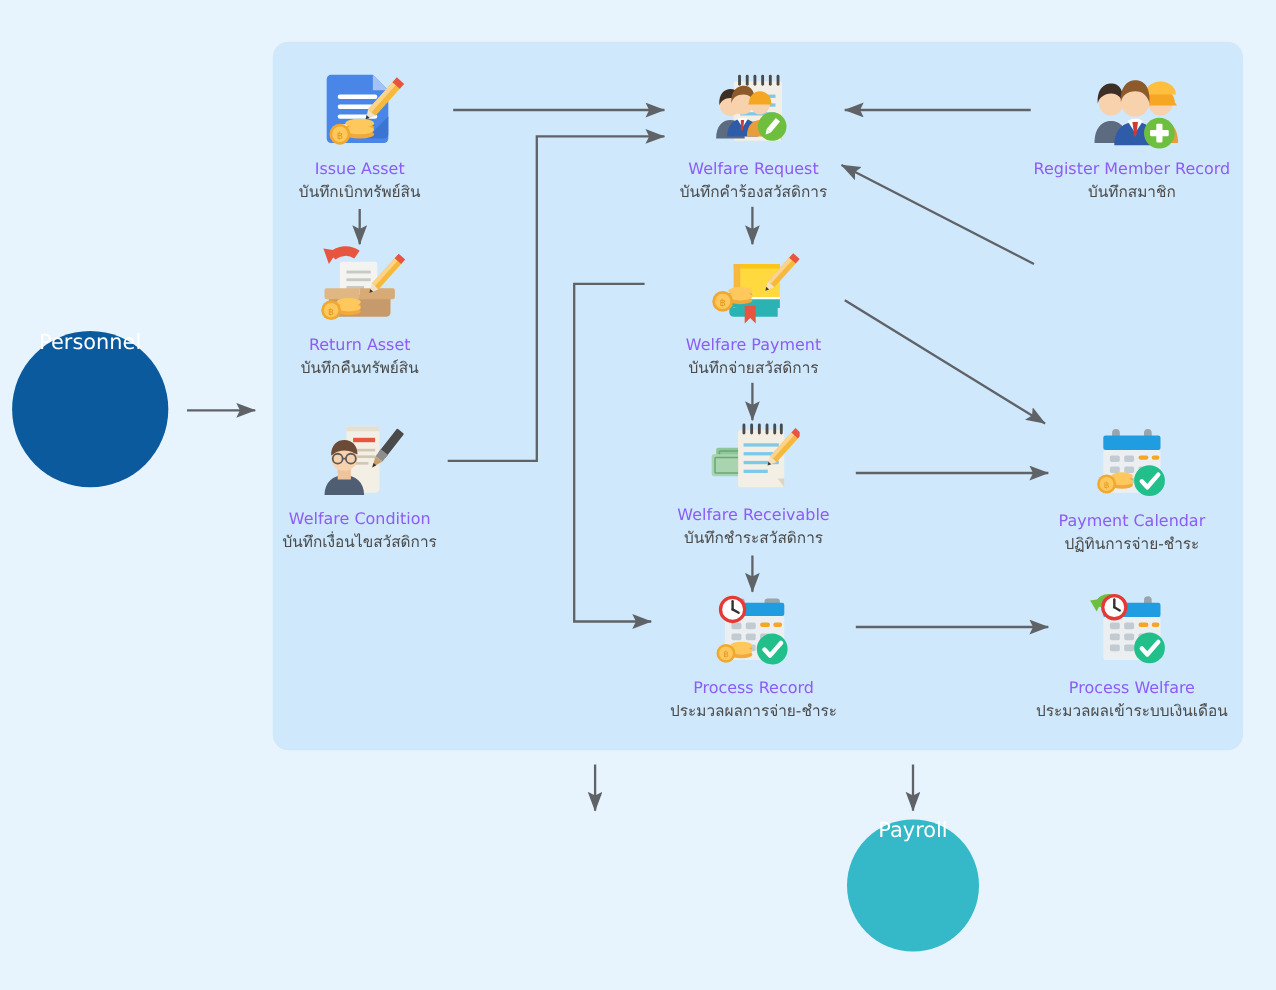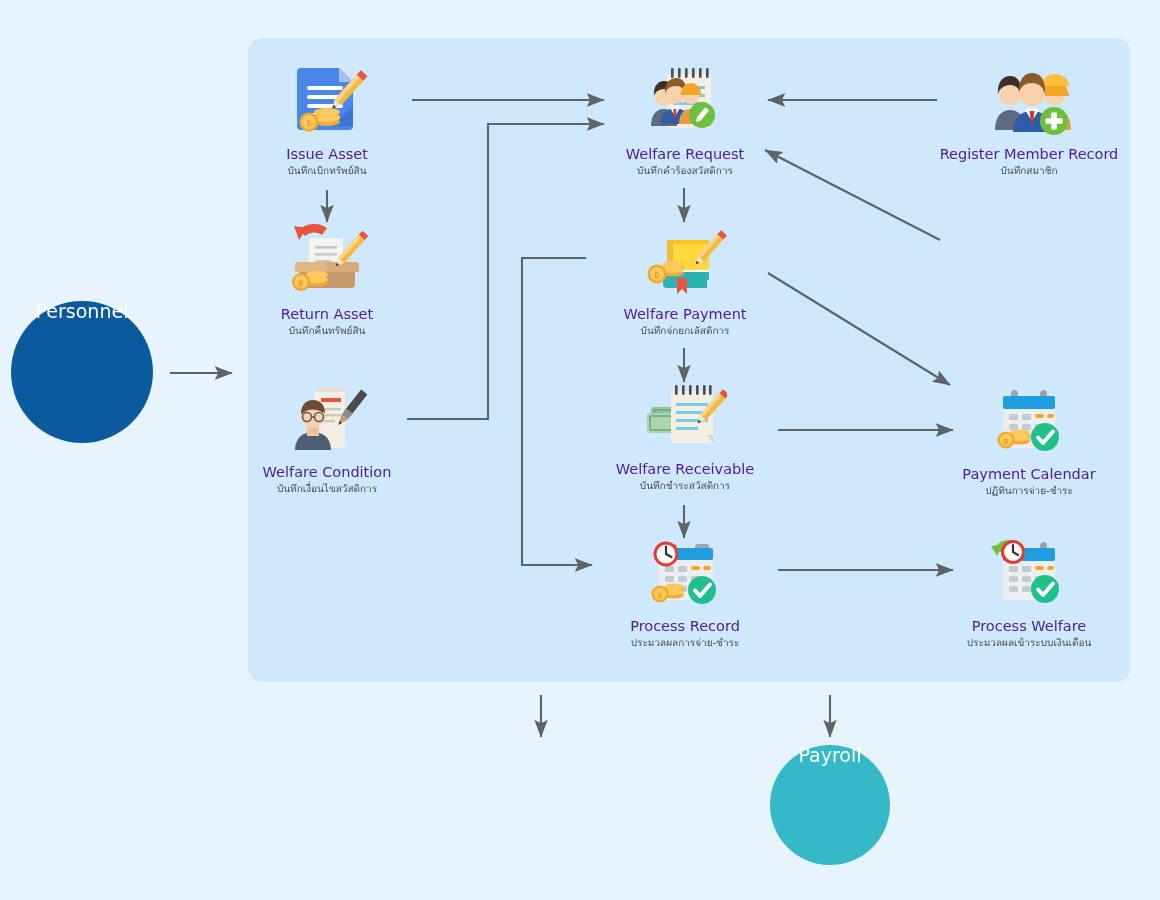--- a/index.html
+++ b/index.html
@@ -80,27 +80,27 @@
     align-items: center;
   }
   .node .icon {
     width: 84px;
     height: 78px;
     display: block;
   }
   .node .name-en {
     margin-top: 6px;
     font-size: 14.5px;
-    color: #4c1d95;
+    color: #8b5cf6;
     text-align: center;
     white-space: nowrap;
   }
   .node .name-th {
     margin-top: 1px;
-    font-size: 10px;
+    font-size: 14px;
     color: #4a4a4a;
     text-align: center;
     white-space: nowrap;
   }
 
   
   .col-left   { left: 222px; }
   .col-mid    { left: 580px; }
   .col-right  { left: 924px; }
 </style>
@@ -298,21 +298,21 @@
       </g>
       <ellipse cx="30" cy="46" rx="11" ry="3.6" fill="#f2a93b"></ellipse>
       <ellipse cx="30" cy="42.5" rx="11" ry="3.6" fill="#ffc85c"></ellipse>
       <ellipse cx="30" cy="51" rx="11" ry="3.6" fill="#f2a93b"></ellipse>
       <ellipse cx="30" cy="47.5" rx="11" ry="3.6" fill="#ffc85c"></ellipse>
       <circle cx="14" cy="52" r="9.5" fill="#f0a92e"></circle>
       <circle cx="14" cy="52" r="7" fill="#ffc85c"></circle>
       <text x="14" y="56" font-size="9" text-anchor="middle" fill="#e09b20" font-family="sans-serif">฿</text>
     </svg>
     <div class="name-en">Welfare Payment</div>
-    <div class="name-th">บันทึกจ่กยกเลัสดิการ</div>
+    <div class="name-th">บันทึกจ่ายสวัสดิการ</div>
   </div>
 
   <div class="node col-mid" style="top:377px;">
     <svg class="icon" viewBox="0 0 84 78">
       <g>
         <rect x="8" y="30" width="28" height="20" rx="2" fill="#8fc79a"></rect>
         <rect x="11" y="33" width="22" height="14" rx="1" fill="none" stroke="#6aa877" stroke-width="1.4"></rect>
         <rect x="4" y="36" width="28" height="20" rx="2" fill="#a8d4b0"></rect>
         <rect x="7" y="39" width="22" height="14" rx="1" fill="none" stroke="#6aa877" stroke-width="1.4"></rect>
       </g>

